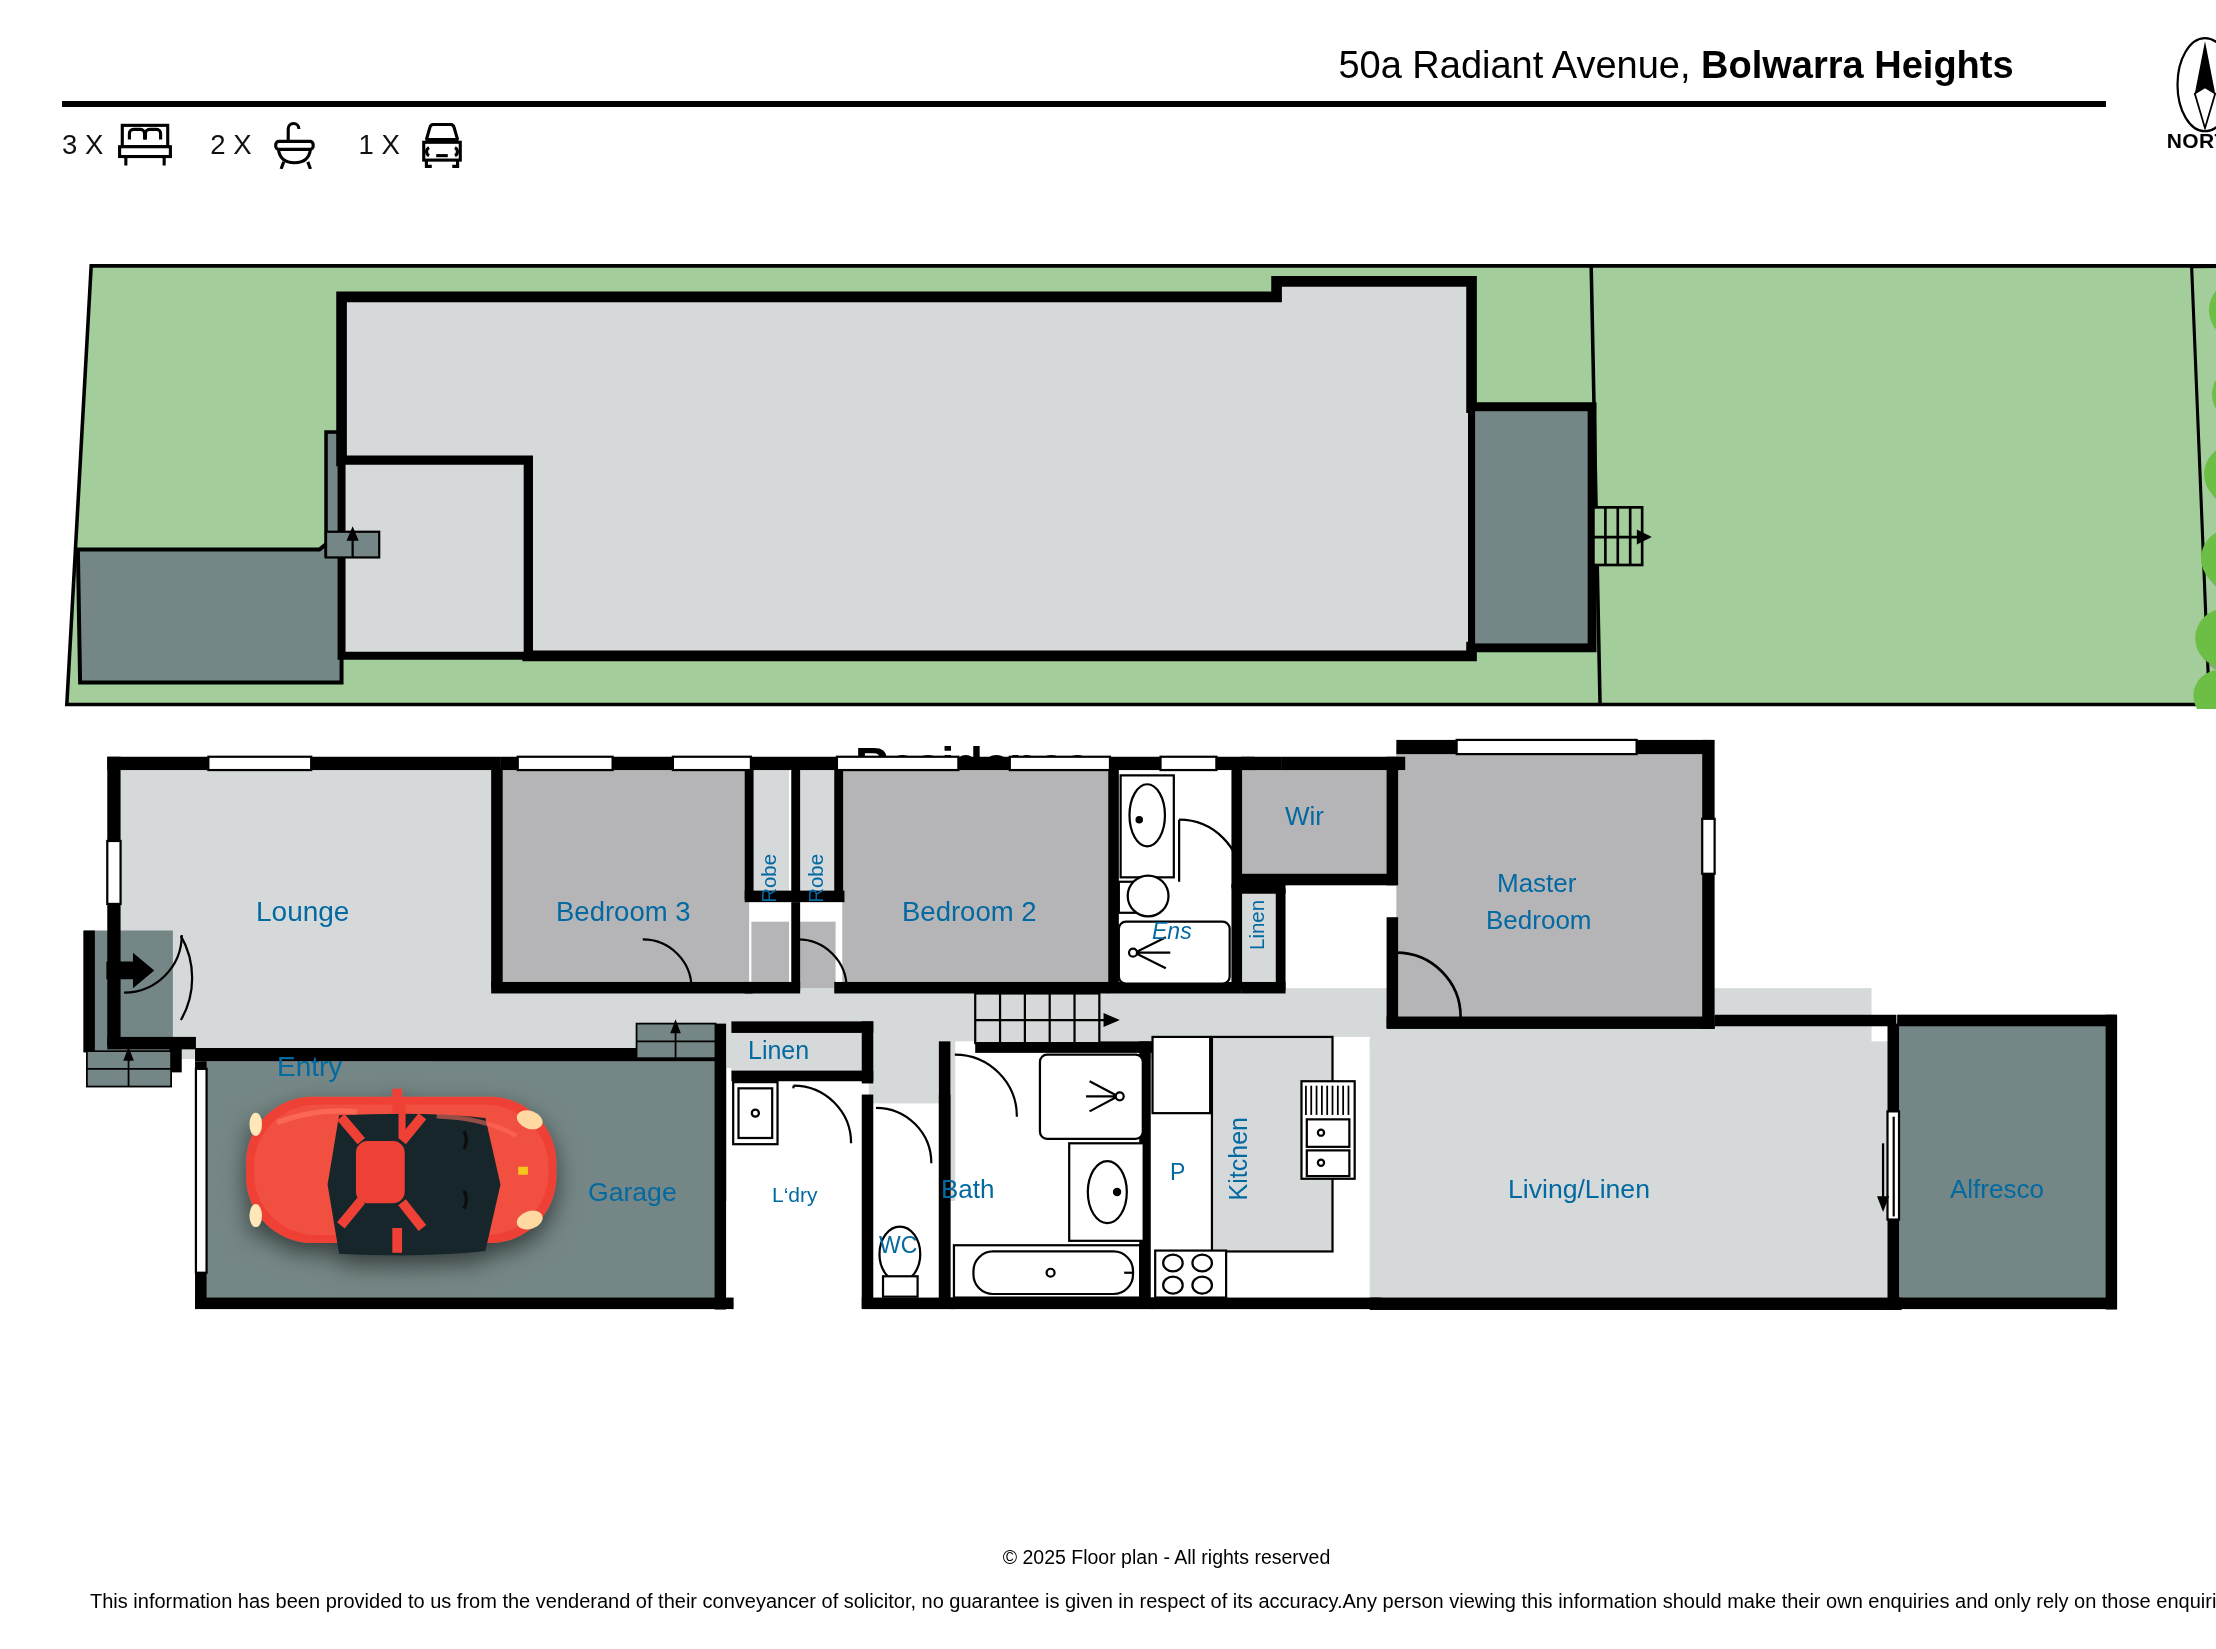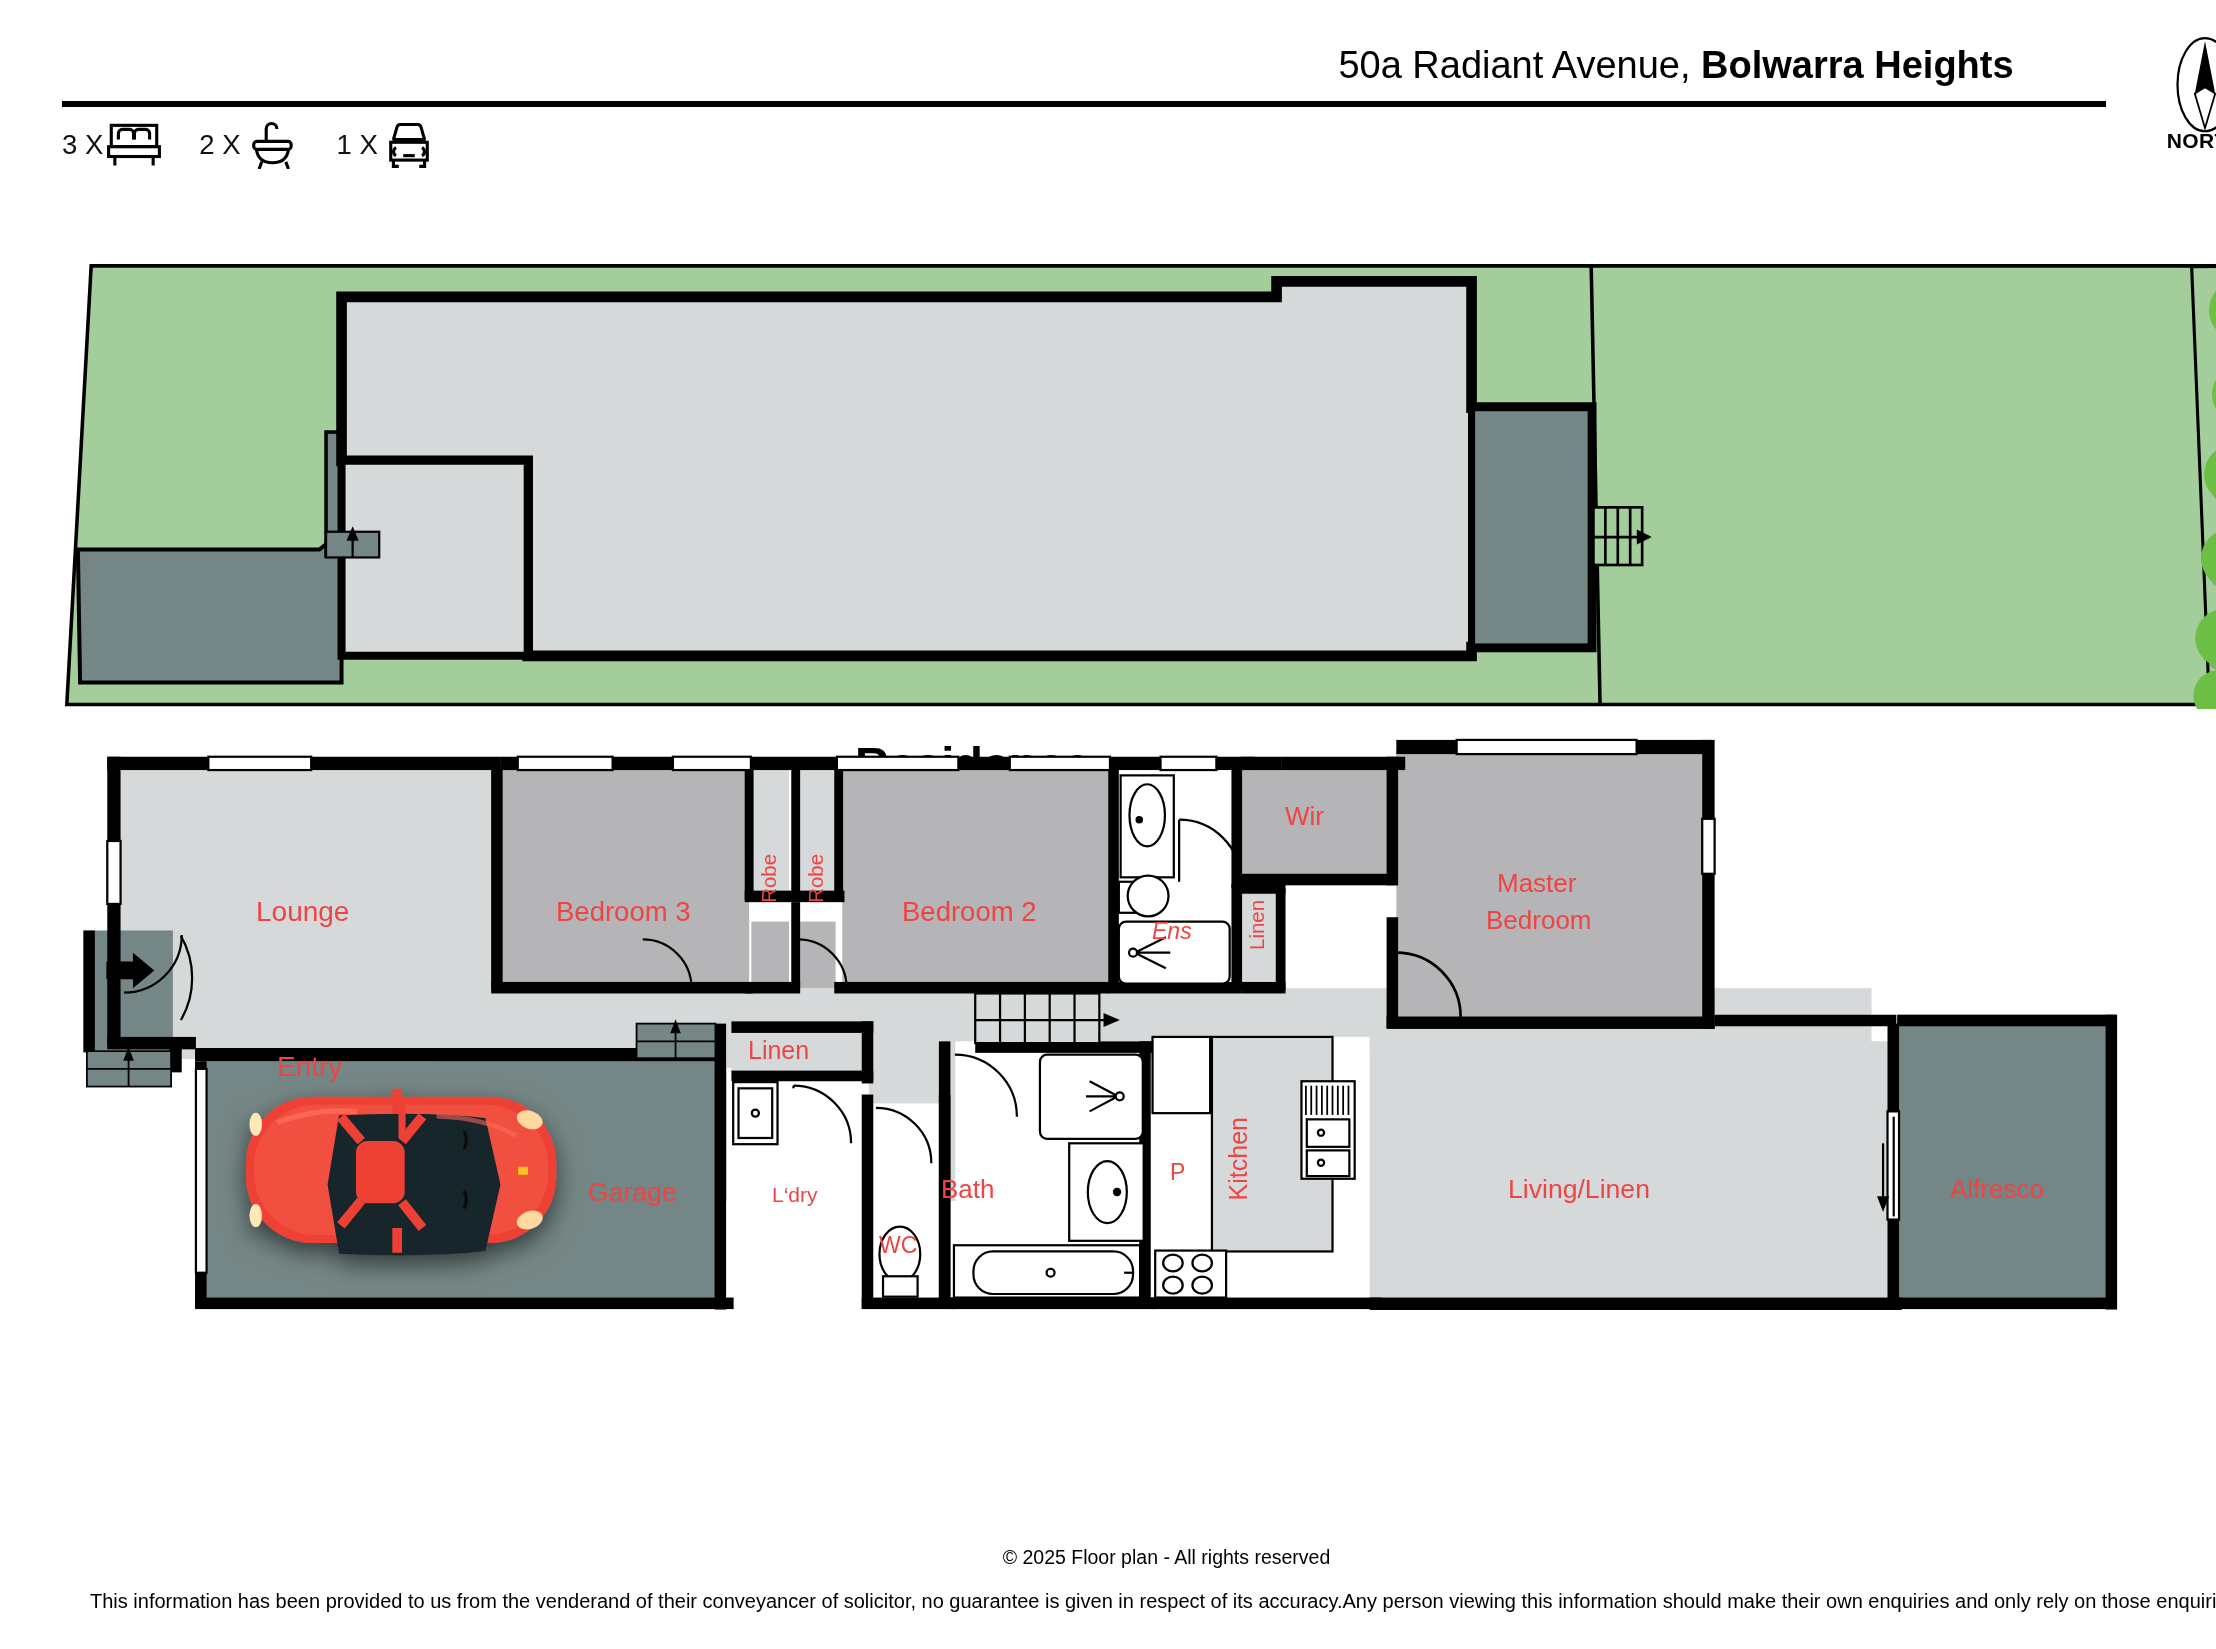--- a/index.html
+++ b/index.html
@@ -10,35 +10,35 @@
   #header-title .addr-light{font-weight:400;}
   #header-title .addr-bold{font-weight:700;}
   #title-rule{position:absolute;left:62px;top:101px;width:2044px;height:5.8px;background:#000;}
 
   
   #compass{position:absolute;left:2154px;top:35px;width:102px;height:102px;}
   #compass-label{position:absolute;left:2145px;top:129px;width:120px;text-align:center;font-size:21px;font-weight:600;letter-spacing:0.4px;}
 
   
   #features{position:absolute;left:62px;top:120px;display:flex;align-items:center;gap:36px;}
-  .feature{display:flex;align-items:center;gap:2px;}
+  .feature{display:flex;align-items:center;gap:13px;}
   .feature .cnt{font-size:27.5px;font-weight:400;color:#111;}
   .feature .ic{width:58px;height:49px;display:block;}
 
   
   #siteplan{position:absolute;left:62px;top:257px;width:2212px;height:452px;}
   #siteplan svg{display:block;}
   .sp-label{position:absolute;font-weight:700;color:#000;white-space:nowrap;}
   #sp-residence{left:793px;top:479px;font-size:47px;}
   #sp-garage{left:470px;top:554px;font-size:35px;}
   #sp-alfresco{left:1432px;top:556px;font-size:24.4px;}
 
   
   #floorplan{position:absolute;left:0px;top:731px;width:2333px;height:798px;}
-  .fp-label{position:absolute;color:#ef4444;white-space:nowrap;font-weight:400;}
+  .fp-label{position:absolute;color:#0369a1;white-space:nowrap;font-weight:400;}
   .fp-label.vert{writing-mode:vertical-rl;transform:rotate(180deg);}
 
   
   #footer-copy{position:absolute;left:0;top:1546px;width:2333px;text-align:center;font-size:19.5px;color:#000;}
   #footer-disclaimer{position:absolute;left:0;top:1590px;width:2333px;text-align:center;font-size:20px;color:#000;}
 </style>
 </head>
 <body>
 
 <div id="header-title">

